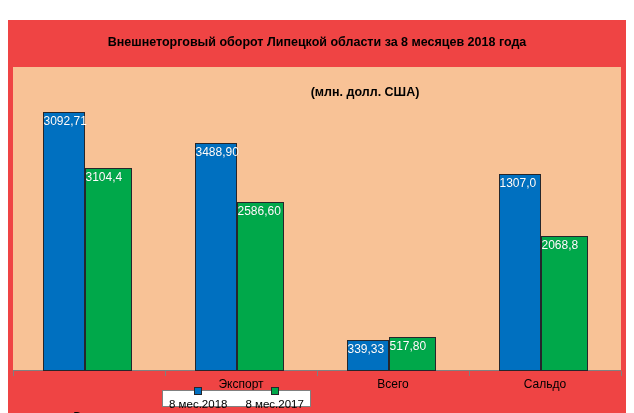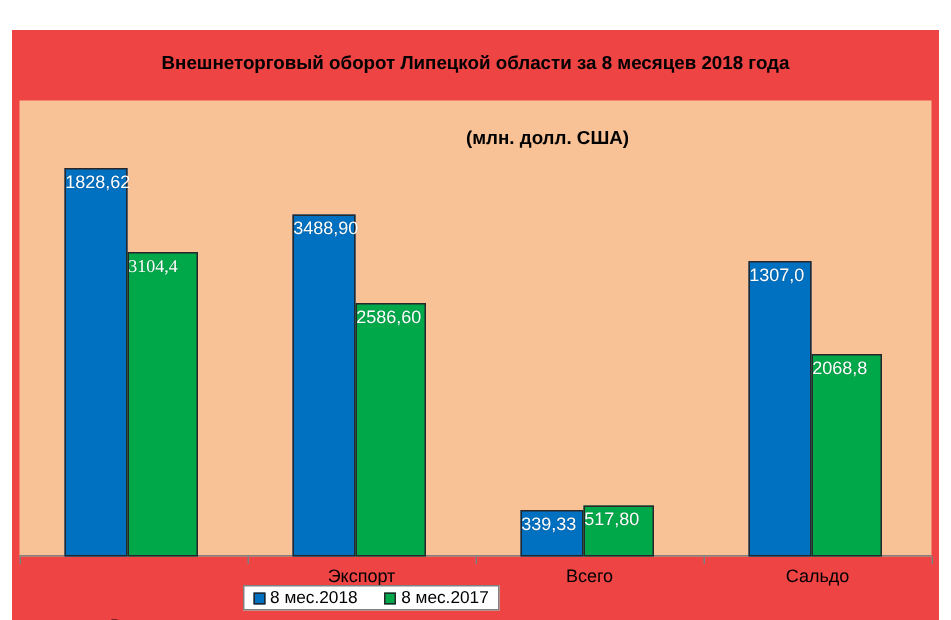--- a/index.html
+++ b/index.html
@@ -122,20 +122,21 @@
     gap: 18px;
     box-sizing: border-box;
   }
   .legend-entry {
     display: flex;
     align-items: center;
     gap: 3px;
     font-size: 11.5px;
     color: #000000;
     white-space: nowrap;
+    flex-direction: column;
   }
   .legend-swatch {
     width: 8px;
     height: 8px;
     border: 1px solid #26262b;
     box-sizing: border-box;
     display: inline-block;
   }
 </style>
 </head>
@@ -145,23 +146,23 @@
 
   <div id="plot-area"></div>
 
   <div id="title-block">Внешнеторговый оборот Липецкой области за 8 месяцев 2018 года</div>
   <div id="subtitle-block">(млн. долл. США)</div>
 
   <div id="axis-line"></div>
 
   <div id="bars-layer">
       <div class="bar s2018" style="left: 34.5px; top: 92px; width: 42px; height: 259px;"></div>
-      <div class="bar-label" style="left: 35.5px; top: 94px;">1828,62</div>
+      <div class="bar-label" style="left: 35.5px; top: 94px;">3092,71</div>
       <div class="bar s2017" style="left: 76.5px; top: 148.231px; width: 47px; height: 202.769px;"></div>
-      <div class="bar-label" style="left: 77.5px; top: 150.231px; font-family: Liberation Serif, serif;">3104,4</div>
+      <div class="bar-label" style="left: 77.5px; top: 150.231px;">3104,4</div>
       <div class="bar s2018" style="left: 186.5px; top: 123.117px; width: 42px; height: 227.883px;"></div>
       <div class="bar-label" style="left: 187.5px; top: 125.117px;">3488,90</div>
       <div class="bar s2017" style="left: 228.5px; top: 182.052px; width: 47px; height: 168.948px;"></div>
       <div class="bar-label" style="left: 229.5px; top: 184.052px;">2586,60</div>
       <div class="bar s2018" style="left: 338.5px; top: 319.883px; width: 42px; height: 31.1168px;"></div>
       <div class="bar-label" style="left: 339.5px; top: 321.883px;">339,33</div>
       <div class="bar s2017" style="left: 380.5px; top: 317.179px; width: 47px; height: 33.8209px;"></div>
       <div class="bar-label" style="left: 381.5px; top: 319.179px;">517,80</div>
       <div class="bar s2018" style="left: 490.5px; top: 154.234px; width: 42px; height: 196.766px;"></div>
       <div class="bar-label" style="left: 491.5px; top: 156.234px;">1307,0</div>

